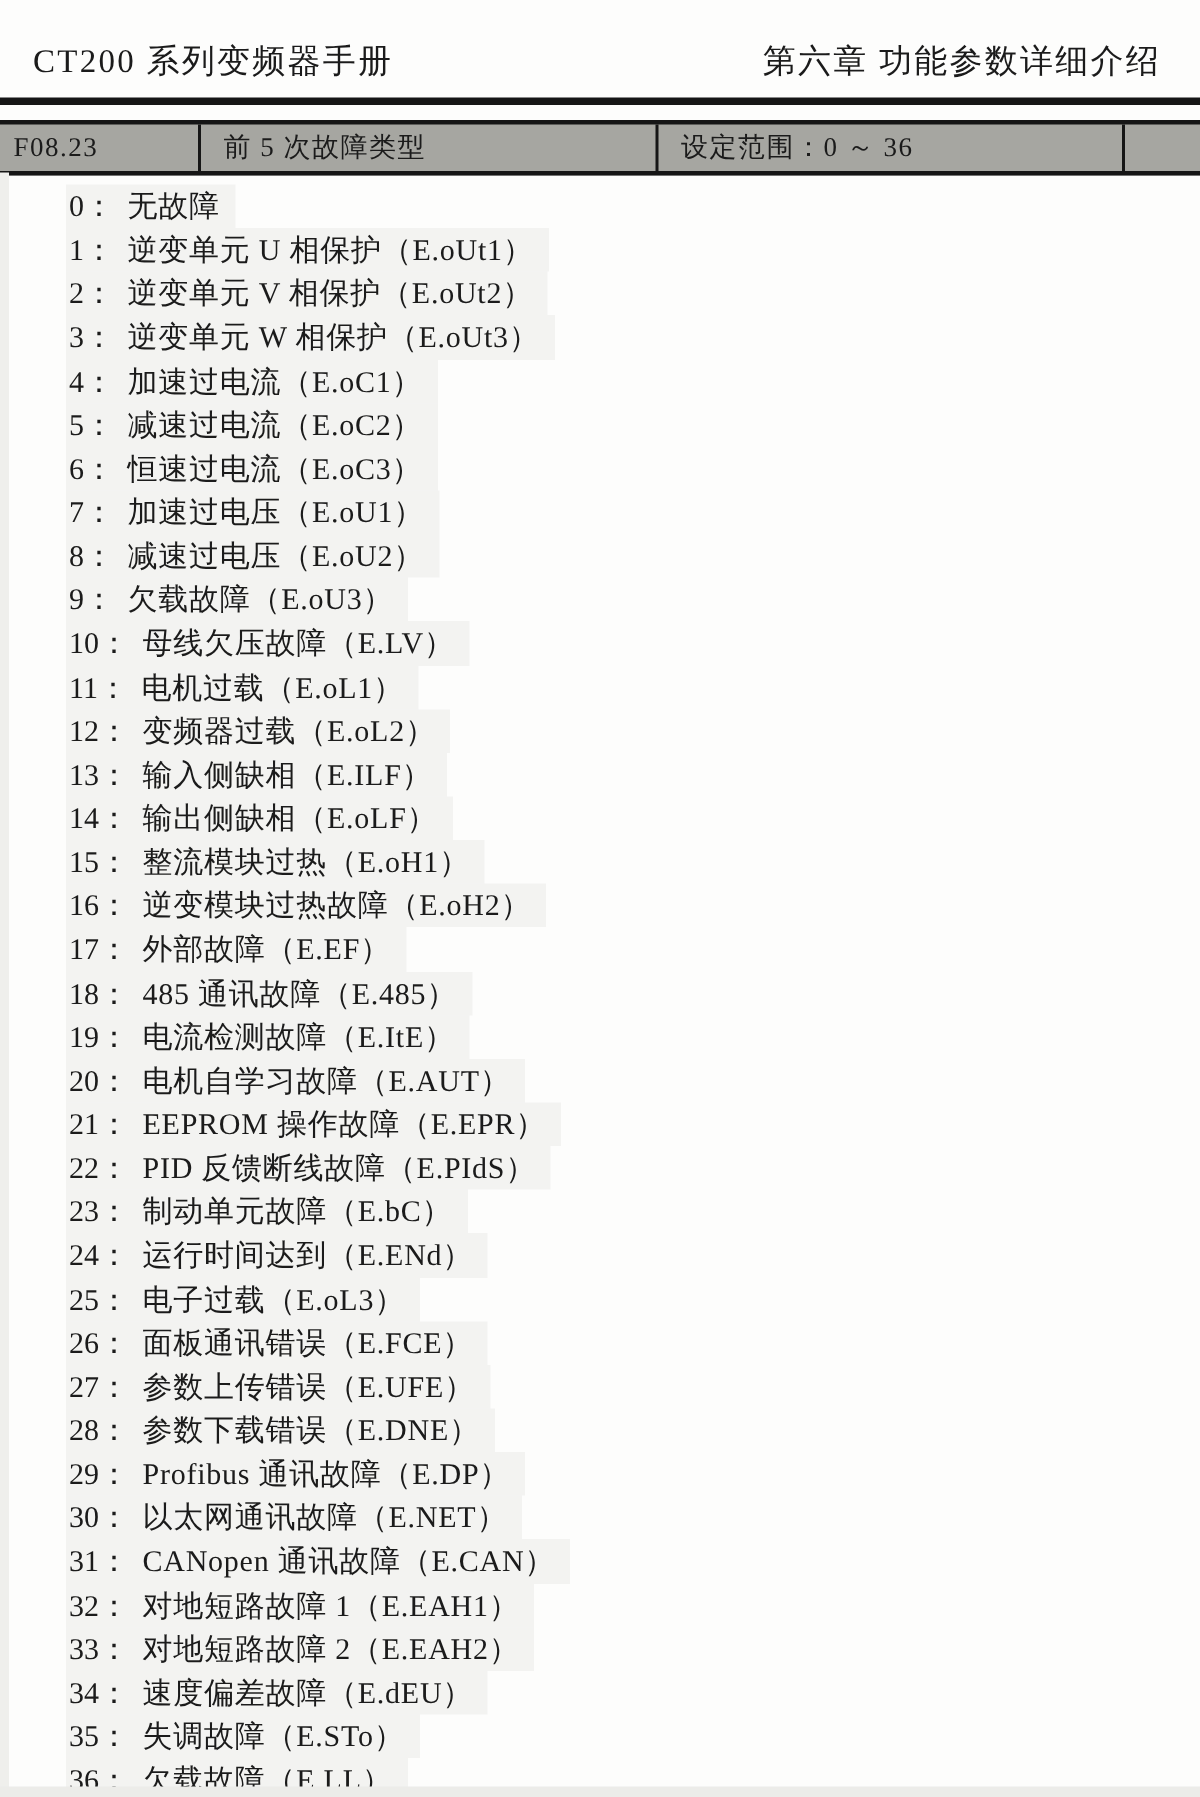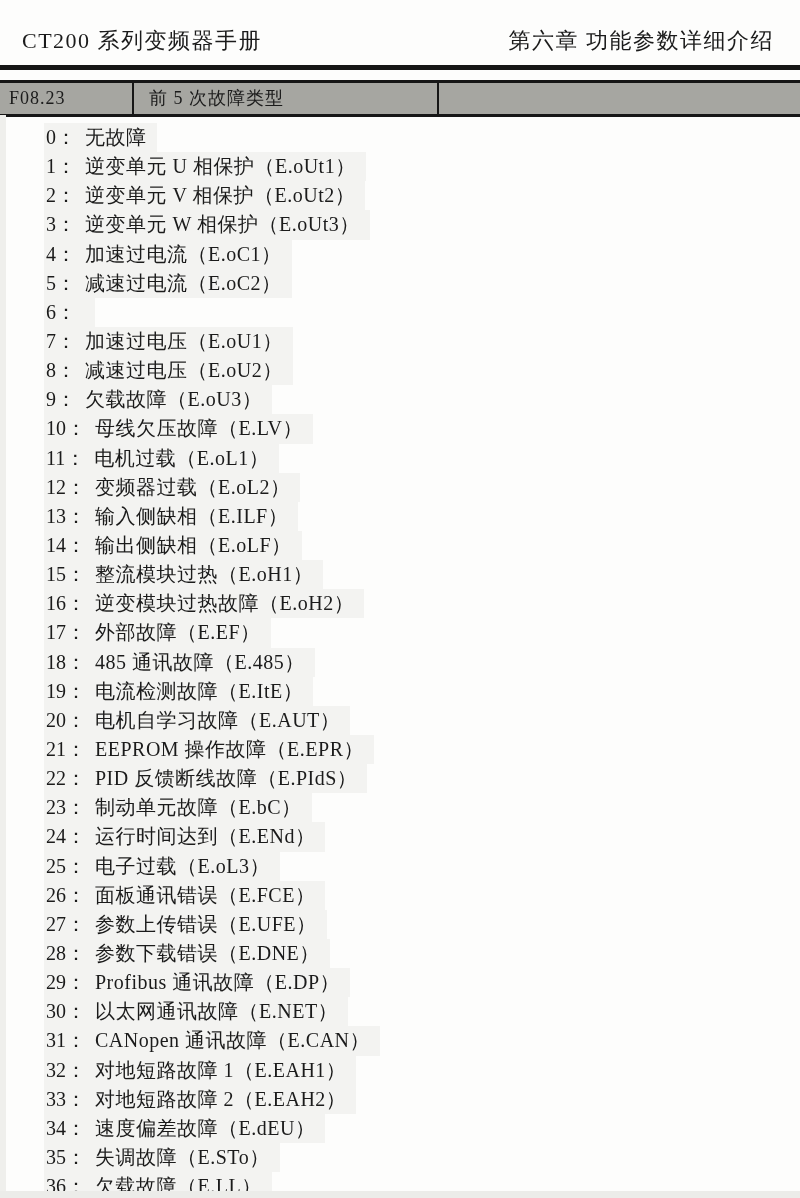--- a/index.html
+++ b/index.html
@@ -58,20 +58,21 @@
   <div class="doc-header">
     <span>CT200 系列变频器手册</span>
     <span>第六章 功能参数详细介绍</span>
   </div>
 
   <div class="rule"></div>
 
   <div class="param-row">
     <div class="cell-code">F08.23</div>
     <div class="cell-name">前 5 次故障类型</div>
+    <div class="cell-range">设定范围：0 ～ 36</div>
     <div class="cell-empty"></div>
   </div>
 
   <div class="fault-list">
       <div class="fault-line">
     <span class="fault-num">0：</span>
     <span class="fault-label">无故障</span>
   </div>
       <div class="fault-line">
     <span class="fault-num">1：</span>
@@ -88,20 +89,21 @@
       <div class="fault-line">
     <span class="fault-num">4：</span>
     <span class="fault-label">加速过电流（E.oC1）</span>
   </div>
       <div class="fault-line">
     <span class="fault-num">5：</span>
     <span class="fault-label">减速过电流（E.oC2）</span>
   </div>
       <div class="fault-line">
     <span class="fault-num">6：</span>
+    <span class="fault-label">恒速过电流（E.oC3）</span>
   </div>
       <div class="fault-line">
     <span class="fault-num">7：</span>
     <span class="fault-label">加速过电压（E.oU1）</span>
   </div>
       <div class="fault-line">
     <span class="fault-num">8：</span>
     <span class="fault-label">减速过电压（E.oU2）</span>
   </div>
       <div class="fault-line">

